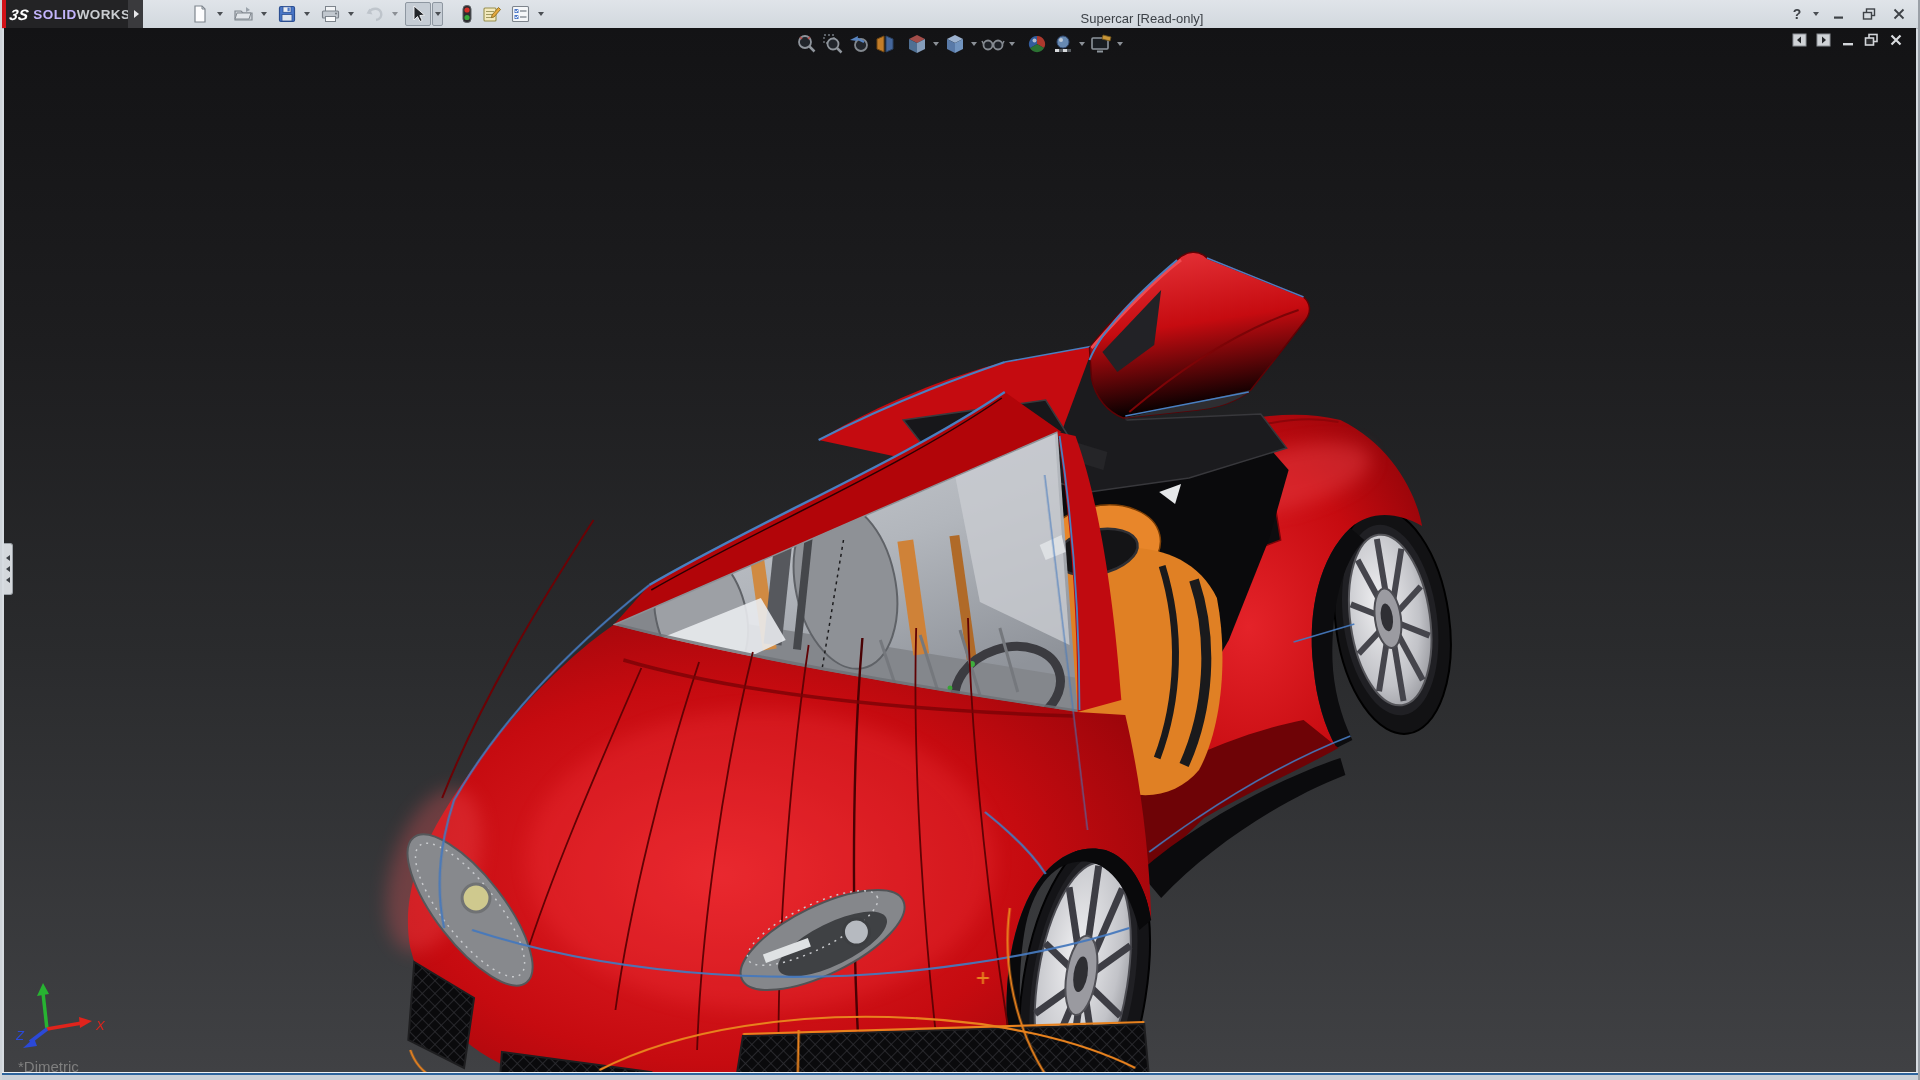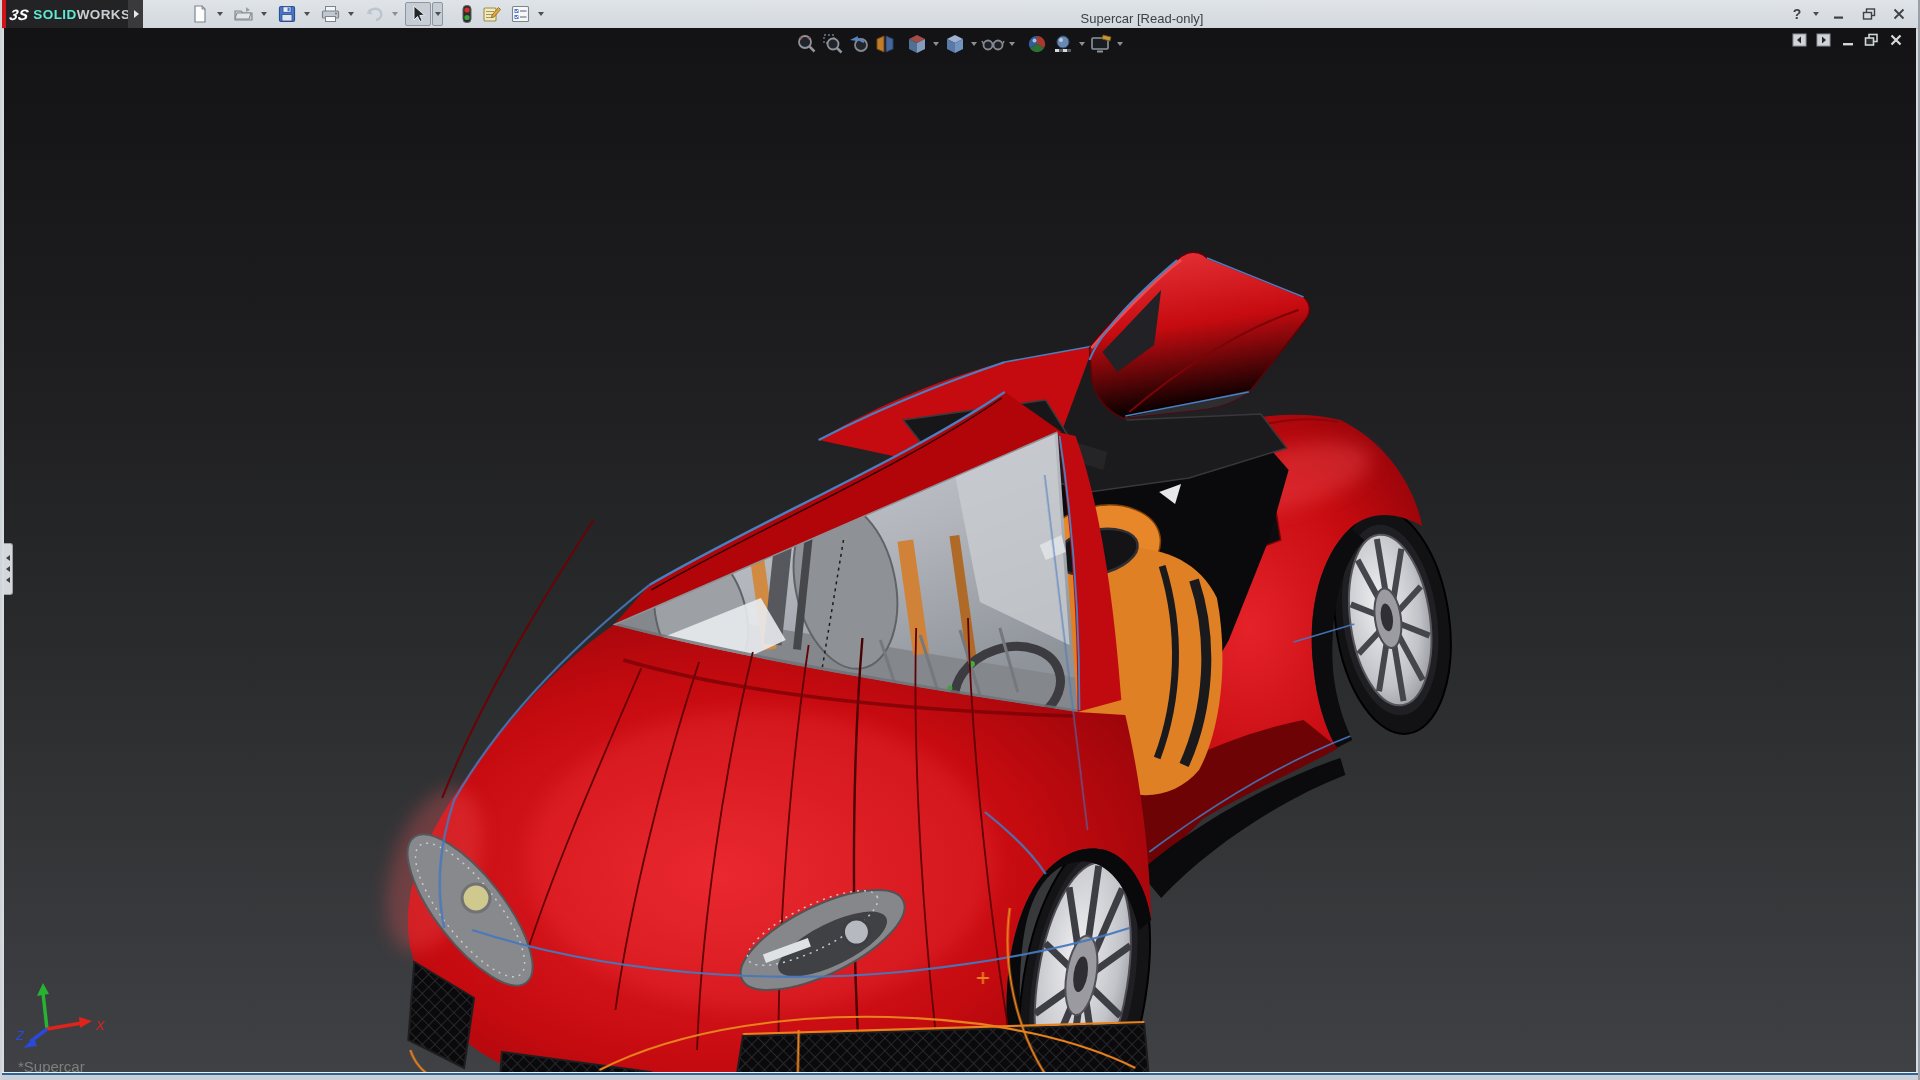--- a/index.html
+++ b/index.html
@@ -7,21 +7,21 @@
        font-family:"Liberation Sans",sans-serif;background:#d7dce1;
        border-left:2px solid #cfd4d9;border-right:2px solid #9aa0a7;box-sizing:border-box;}
   
   .titlebar{position:absolute;top:0;left:0;right:0;height:28px;
             background:linear-gradient(180deg,#e0e4e9 0%,#d2d8de 100%);
             border-bottom:1px solid #b6bcc3;display:flex;align-items:center;}
   .logo{position:absolute;left:0;top:0;width:126px;height:28px;background:#232325;
         display:flex;align-items:center;padding-left:8px;box-sizing:border-box;}
   .logo:before{content:"";position:absolute;left:0;top:0;width:4px;height:28px;background:#d11218;}
   .logo-glyph{color:#fff;font-style:italic;font-weight:bold;font-size:15px;transform:skewX(-12deg);margin-right:5px;}
-  .logo-primary{color:#5eead4;font-weight:bold;font-size:13.5px;letter-spacing:.4px;}
+  .logo-primary{color:#c4b5fd;font-weight:bold;font-size:13.5px;letter-spacing:.4px;}
   .logo-secondary{color:#c9ccd0;font-weight:bold;font-size:13.5px;letter-spacing:.4px;}
   .logo-flyout{position:absolute;left:126px;top:0;width:15px;height:28px;background:#3a3a3d;border:none;cursor:pointer;}
   .logo-flyout i{display:block;margin:0 auto;width:0;height:0;border-left:5px solid #e8e8ea;border-top:4px solid transparent;border-bottom:4px solid transparent;}
   .tools{position:absolute;left:158px;top:0;height:28px;display:flex;align-items:center;}
   .tbtn{height:24px;border:1px solid transparent;background:transparent;display:flex;align-items:center;
         padding:0 2px;margin:0 1px;cursor:pointer;}
   .tbtn svg{display:block;}
   .tcaret{width:11px;height:24px;border:1px solid transparent;background:transparent;display:flex;align-items:center;justify-content:center;cursor:pointer;padding:0;margin-right:4px;}
   .tcaret i{width:0;height:0;border-top:4px solid #4a4e53;border-left:3.5px solid transparent;border-right:3.5px solid transparent;display:block;}
   .tbtn.disabled,{opacity:.5;}
@@ -578,17 +578,17 @@
         <path d="M27 3 L21 16 L33 14 Z" fill="#27b331"></path>
         <line x1="31" y1="49" x2="66" y2="43" stroke="#e0241c" stroke-width="3.5"></line>
         <path d="M76 41 L63 37 L64 48 Z" fill="#e0241c"></path>
         <line x1="31" y1="49" x2="14" y2="62" stroke="#2b49d8" stroke-width="3.5"></line>
         <path d="M7 68 L18 58 L21 66 Z" fill="#2b49d8"></path>
         <text x="80" y="50" font-size="13" font-style="italic" fill="#e0241c">X</text>
         <text x="0" y="60" font-size="13" font-style="italic" fill="#2b49d8">Z</text>
       </svg>
     </div>
 
-    <div class="orient">*Supercar</div>
+    <div class="orient">*Dimetric</div>
   </div>
 
   <div class="statusbar"></div>
 </div>
 
 </body></html>

